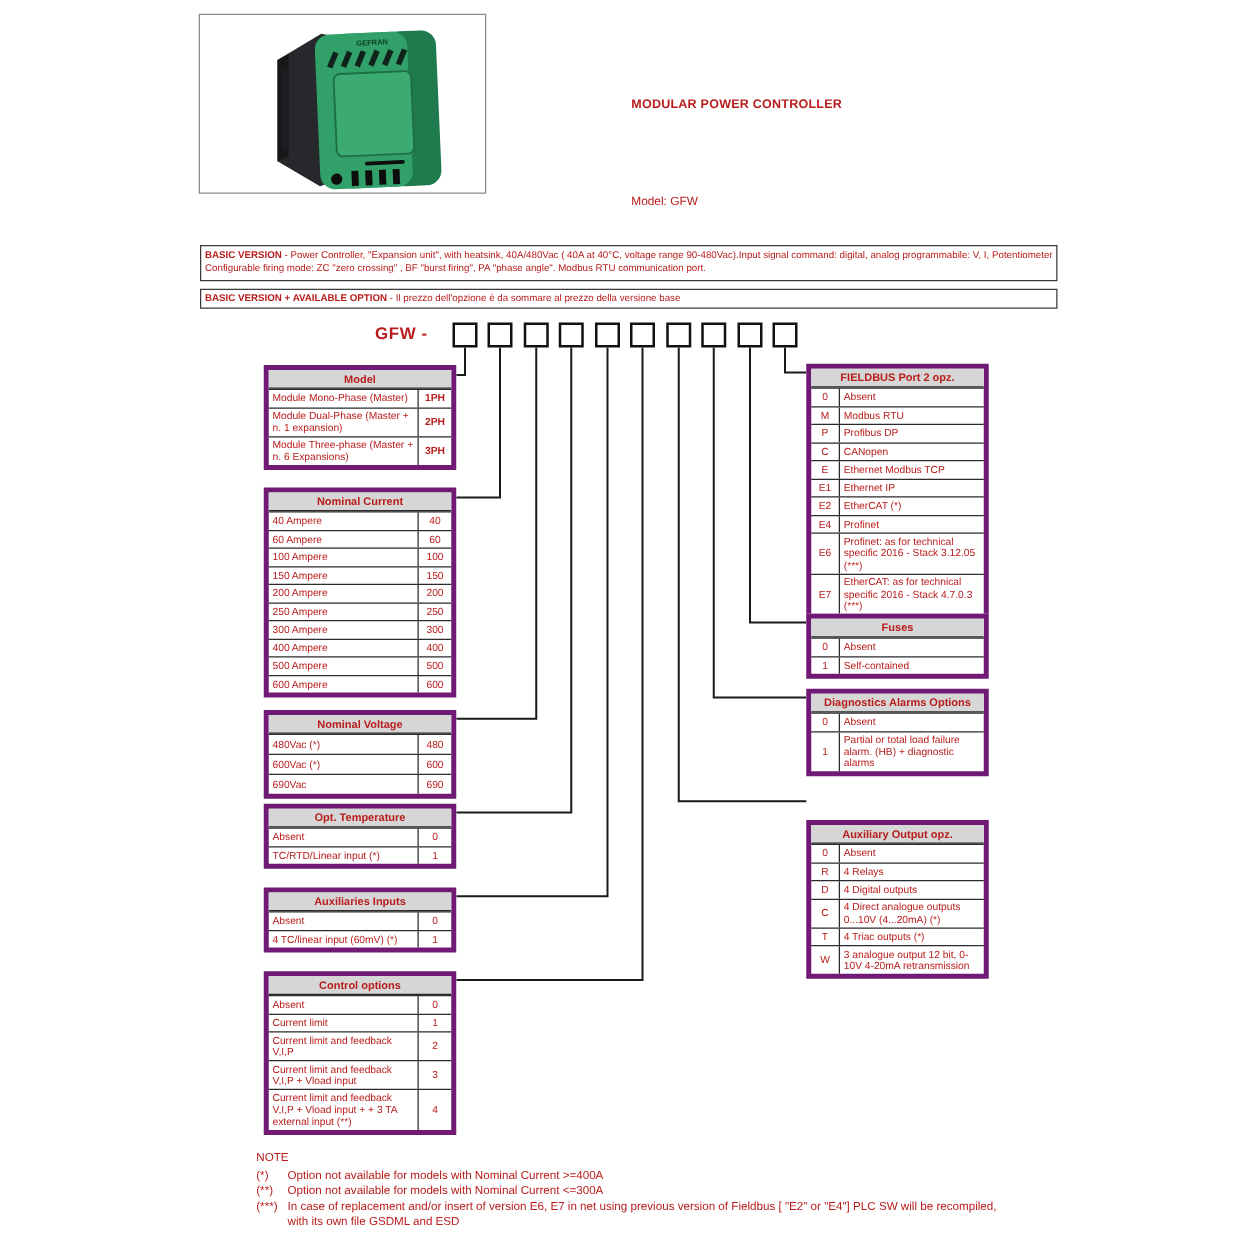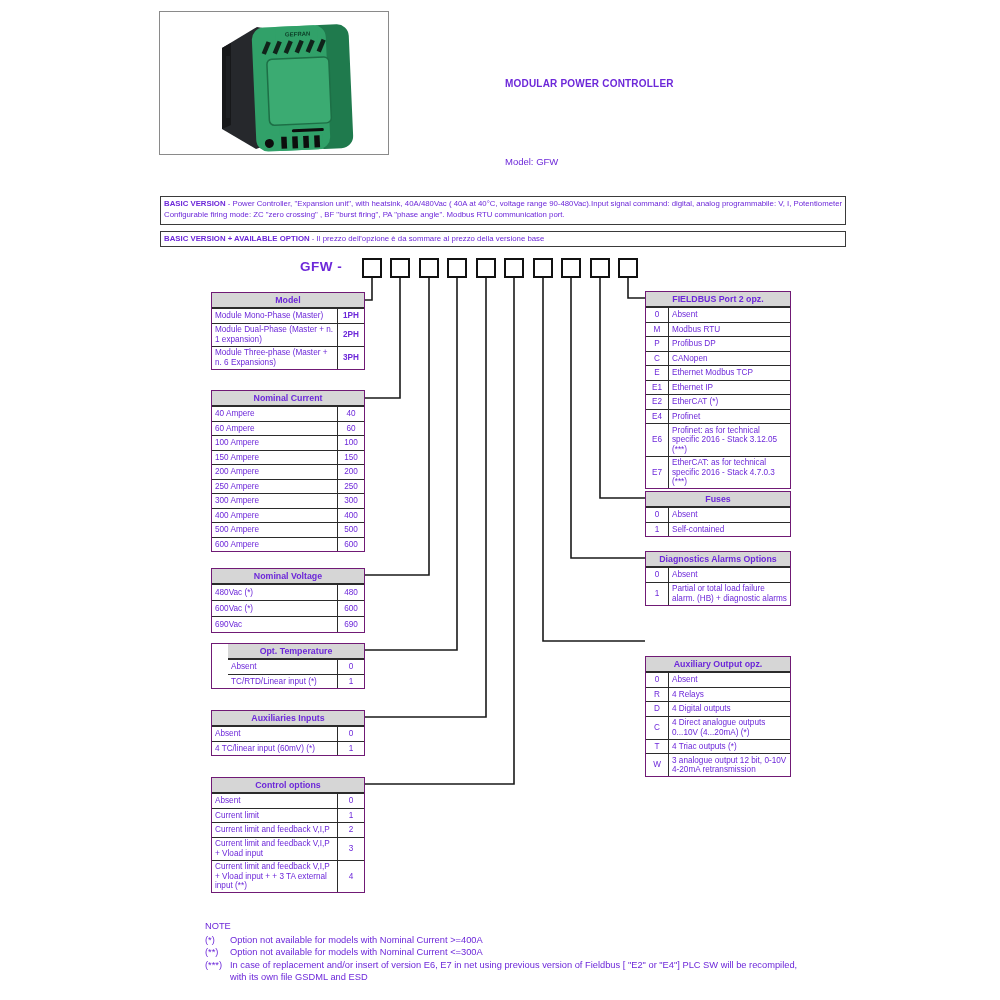--- a/index.html
+++ b/index.html
@@ -1,35 +1,35 @@
 <!DOCTYPE html>
 <html><head>
 <meta charset="utf-8">
 <style>
   html,body{margin:0;padding:0;background:#ffffff;}
   .page{position:relative;width:990px;height:1000px;background:#fff;
-        font-family:"Liberation Sans","DejaVu Sans",sans-serif;color:#6d28d9;overflow:hidden;text-decoration:underline;}
+        font-family:"Liberation Sans","DejaVu Sans",sans-serif;color:#b91c1c;overflow:hidden;text-decoration:underline;}
   .abs{position:absolute;}
   .b{font-weight:bold;}
 
   .photo-frame{left:159px;top:11px;width:228px;height:142px;border:1px solid #8a8a8a;background:#fff;}
   .product-title{left:505px;top:78px;font-size:10px;font-weight:bold;letter-spacing:.2px;}
   .model-label{left:505px;top:156px;font-size:9.5px;}
 
   .banner{left:160px;width:678px;border:1px solid #3a3a3a;padding:1px 3px;background:#fff;}
   .banner .ln{font-size:7.8px;line-height:11px;white-space:nowrap;overflow:hidden;}
   .banner1{top:196px;height:25px;}
   .banner2{top:231px;height:12px;}
 
   .gfw-label{left:300px;top:259px;font-size:13.5px;font-weight:bold;letter-spacing:.5px;}
   .obox{top:258px;width:20px;height:20px;border:2px solid #111;background:#fff;box-sizing:border-box;}
 
   .connectors{left:0;top:0;width:1000px;height:1000px;pointer-events:none;}
 
-  .tbl{border:1px solid #701a75;background:#fff;box-sizing:border-box;}
+  .tbl{border:4px solid #701a75;background:#fff;box-sizing:border-box;}
   .tbl .th{background:#d6d6d6;border-bottom:1px solid #2b2b2b;font-size:8.8px;font-weight:bold;
            text-align:center;padding:2px 2px;line-height:10px;}
   .tbl .tr{display:flex;align-items:center;border-top:1px solid #2b2b2b;min-height:14.5px;box-sizing:border-box;}
   .tbl .tr:first-of-type{border-top:none;}
   .tbl .td{font-size:8.2px;line-height:9.5px;padding:1.5px 3px;box-sizing:border-box;}
   .tbl .lab{flex:1;}
   .left-tbl{left:211px;width:154px;}
   .left-tbl .val{width:27px;border-left:1px solid #2b2b2b;text-align:center;align-self:stretch;
                  display:flex;align-items:center;justify-content:center;}
   .right-tbl{left:645px;width:146px;}
@@ -186,21 +186,21 @@
     <div class="tr" style="min-height:16px;">
         <div class="td lab">600Vac (*)</div>
         <div class="td val">600</div>
       </div>
     <div class="tr" style="min-height:16px;align-items:center;">
         <div class="td lab">690Vac</div>
         <div class="td val">690</div>
       </div>
   </div>
 
-  <div class="abs tbl left-tbl" style="top:643px;padding-left:16px;">
+  <div class="abs tbl left-tbl" style="top:643px;">
     <div class="th">Opt. Temperature</div>
     <div class="tr">
         <div class="td lab">Absent</div>
         <div class="td val">0</div>
       </div>
     <div class="tr">
         <div class="td lab">TC/RTD/Linear input (*)</div>
         <div class="td val">1</div>
       </div>
   </div>

